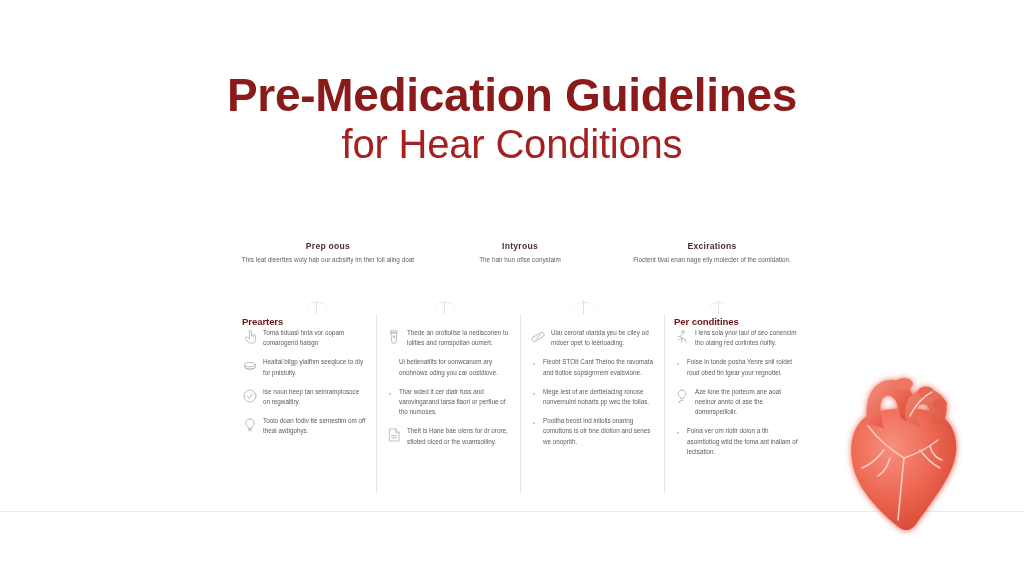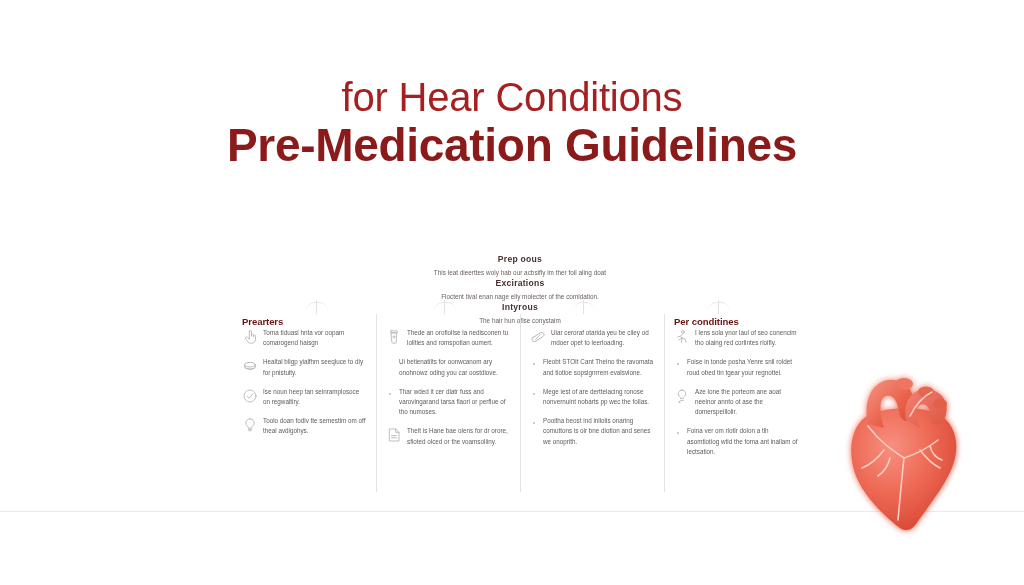--- a/index.html
+++ b/index.html
@@ -42,25 +42,24 @@
     color: #A52020;
     letter-spacing: -0.2px;
     line-height: 1.25;
     white-space: nowrap;
   }
 
   
   #summary-row {
     position: absolute;
     left: 232px;
-    top: 254px;
+    top: 241px;
     width: 576px;
     height: 48px;
     display: flex;
-    flex-direction: column;
   }
   .summary-col {
     flex: 1 1 0;
     padding: 0 8px;
     text-align: center;
   }
   .summary-head {
     font-size: 8.6px;
     font-weight: bold;
     color: #4a3030;
@@ -181,36 +180,36 @@
     height: 180px;
   }
   #heart-figure svg { display: block; width: 160px; height: 180px; }
 </style>
 </head>
 <body>
 
 <div id="page">
 
   <div id="title-block">
+    <div id="title-line1">Pre-Medication Guidelines</div>
     <div id="title-line2">for Hear Conditions</div>
-    <div id="title-line1">Pre-Medication Guidelines</div>
   </div>
 
   <div id="summary-row">
     <div class="summary-col">
       <div class="summary-head">Prep oous</div>
       <div class="summary-body">This leat dieerttes woly hab our acbsifly im ther foil aling doat</div>
     </div>
     <div class="summary-col">
+      <div class="summary-head">Intyrous</div>
+      <div class="summary-body">The hair hun oflse conystaim</div>
+    </div>
+    <div class="summary-col">
       <div class="summary-head">Excirations</div>
       <div class="summary-body">Floctent tival enan nage elly molecter of the comldation.</div>
-    </div>
-    <div class="summary-col">
-      <div class="summary-head">Intyrous</div>
-      <div class="summary-body">The hair hun oflse conystaim</div>
     </div>
   </div>
 
   <div id="tab-band">
     <div class="tab-arc" style="left:74px;"></div>
     <div class="tab-notch" style="left:84px;"></div>
     <div class="tab-arc" style="left:202px;"></div>
     <div class="tab-notch" style="left:212px;"></div>
     <div class="tab-arc" style="left:341px;"></div>
     <div class="tab-notch" style="left:351px;"></div>

